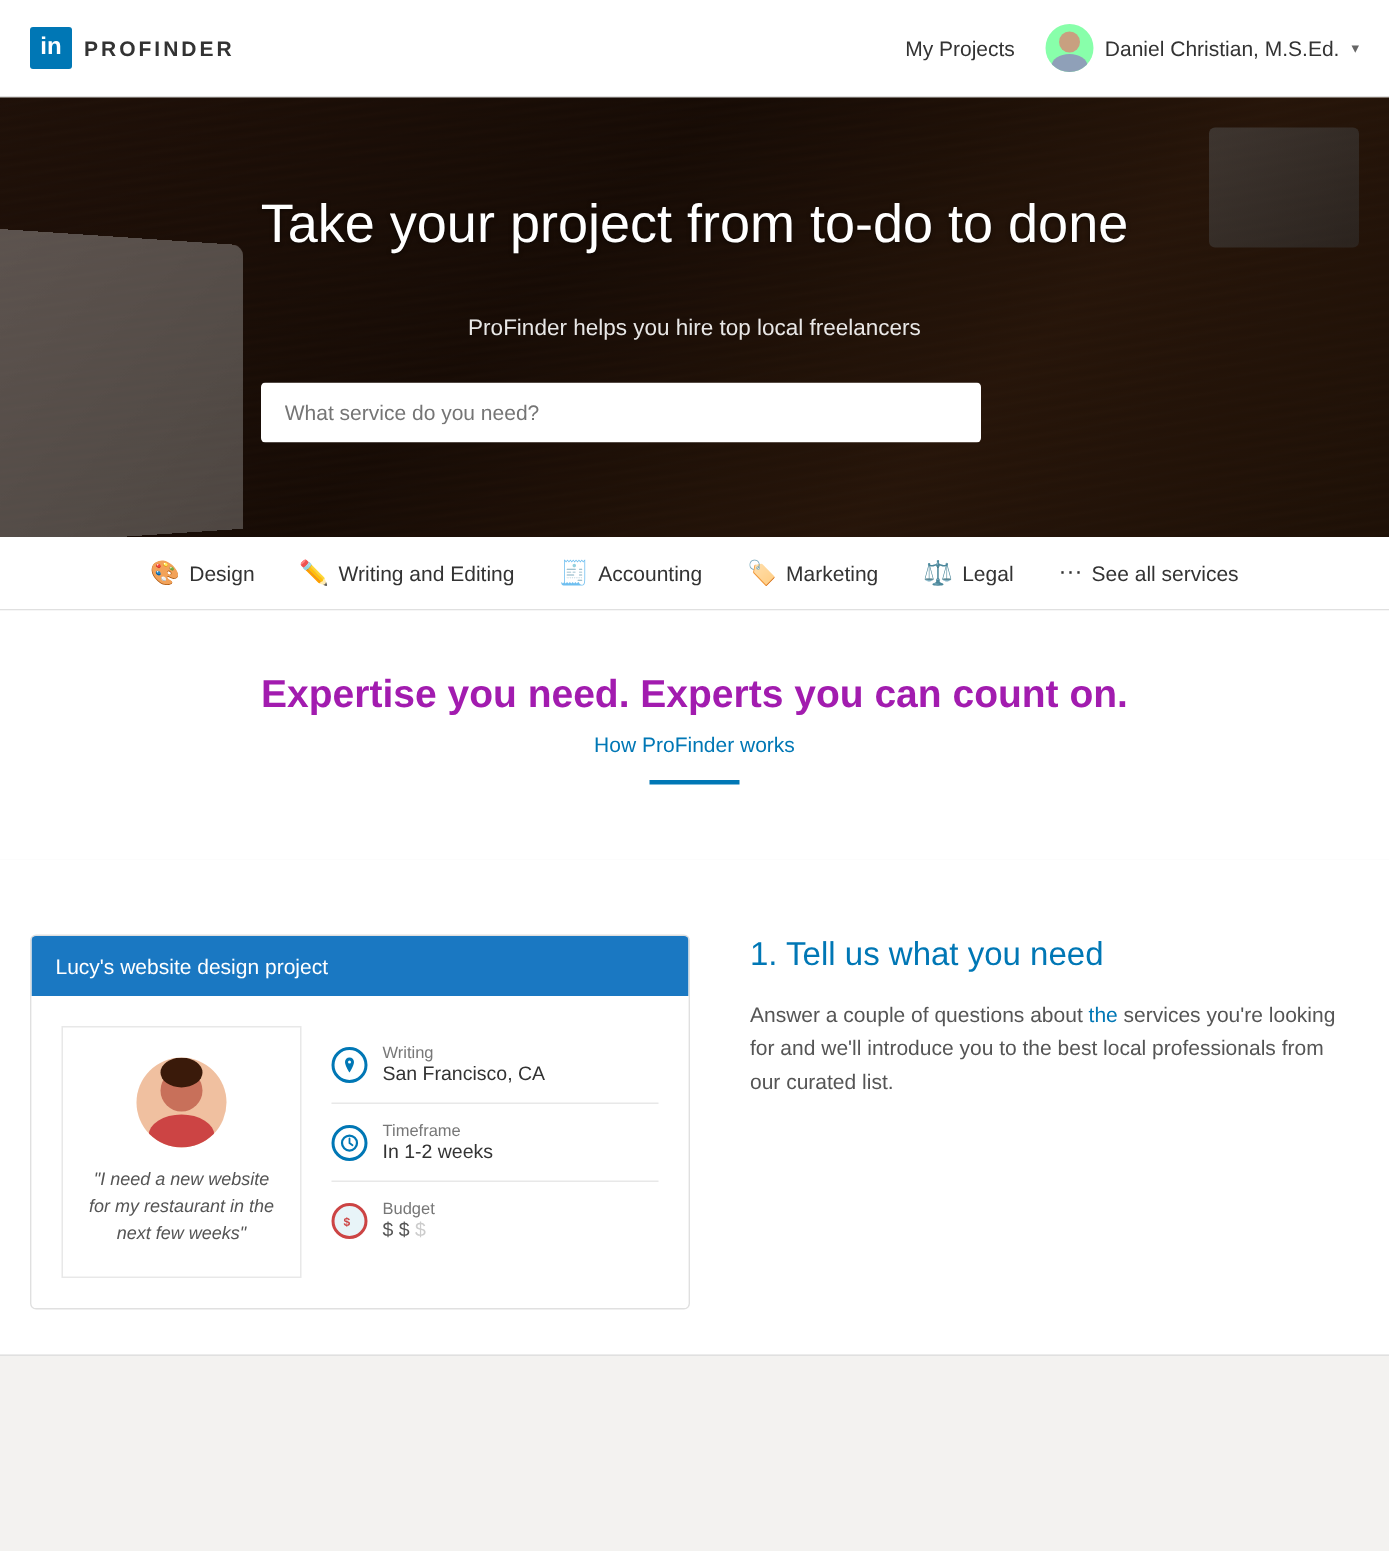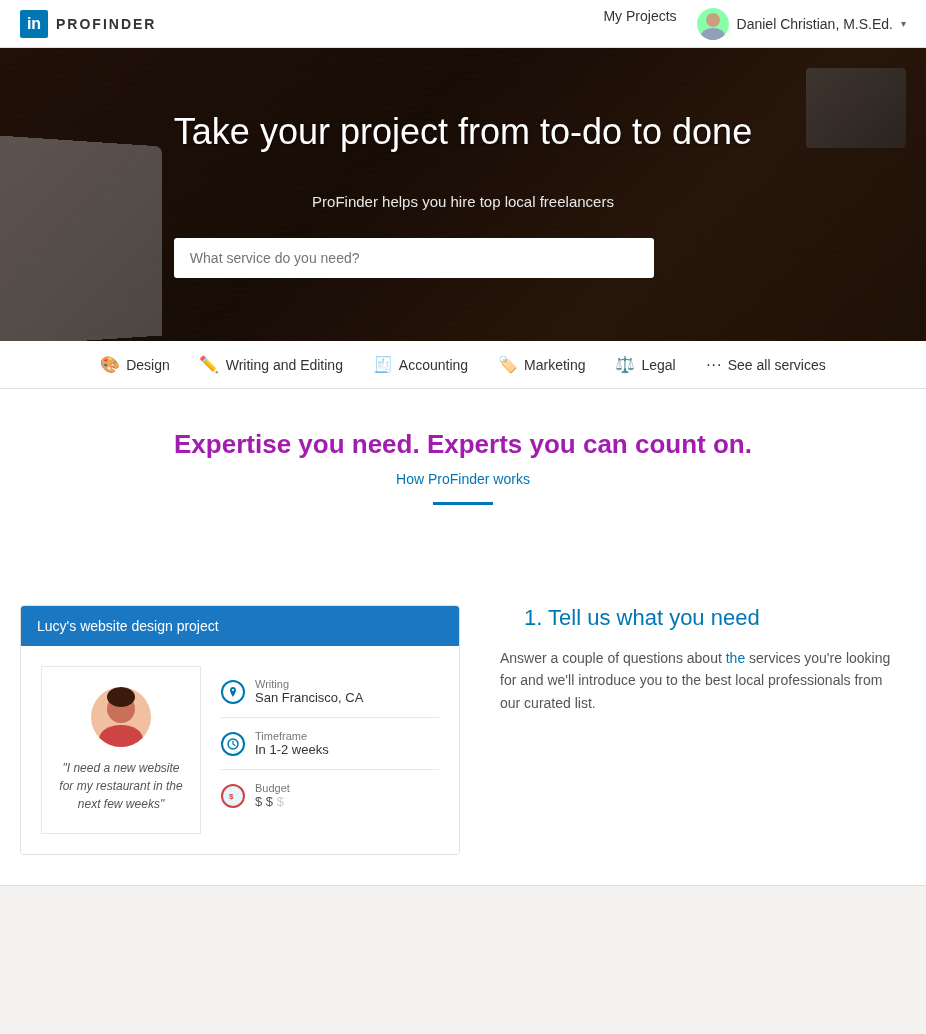--- a/index.html
+++ b/index.html
@@ -6,21 +6,21 @@
     body { font-family: -apple-system, BlinkMacSystemFont, 'Segoe UI', Arial, sans-serif; background: #f3f2f0; width: 926px; }
 
     
     .header {
       background: #fff;
       border-bottom: 1px solid #e0e0e0;
       display: flex;
       align-items: center;
       justify-content: space-between;
       padding: 0 20px;
-      height: 48px;
+      height: 65px;
     }
     .header-logo {
       display: flex;
       align-items: center;
       gap: 8px;
     }
     .linkedin-logo {
       width: 28px;
       height: 28px;
       background: #0077b5;
@@ -34,21 +34,21 @@
     }
     .profinder-text {
       font-size: 14px;
       font-weight: 600;
       color: #333;
       letter-spacing: 2px;
       text-transform: uppercase;
     }
     .header-right {
       display: flex;
-      align-items: flex-start;
+      align-items: center;
       gap: 20px;
     }
     .my-projects {
       font-size: 14px;
       color: #333;
       cursor: pointer;
     }
     .user-info {
       display: flex;
       align-items: center;
@@ -321,21 +321,20 @@
     }
 
     .step-description {
       flex: 1;
     }
     .step-number-title {
       font-size: 22px;
       color: #0077b5;
       font-weight: 300;
       margin-bottom: 16px;
-      margin-left: 24px;
     }
     .step-text {
       font-size: 14px;
       color: #555;
       line-height: 1.6;
     }
     .step-text a { color: #0077b5; text-decoration: none; }
 
     
     .section-divider {

